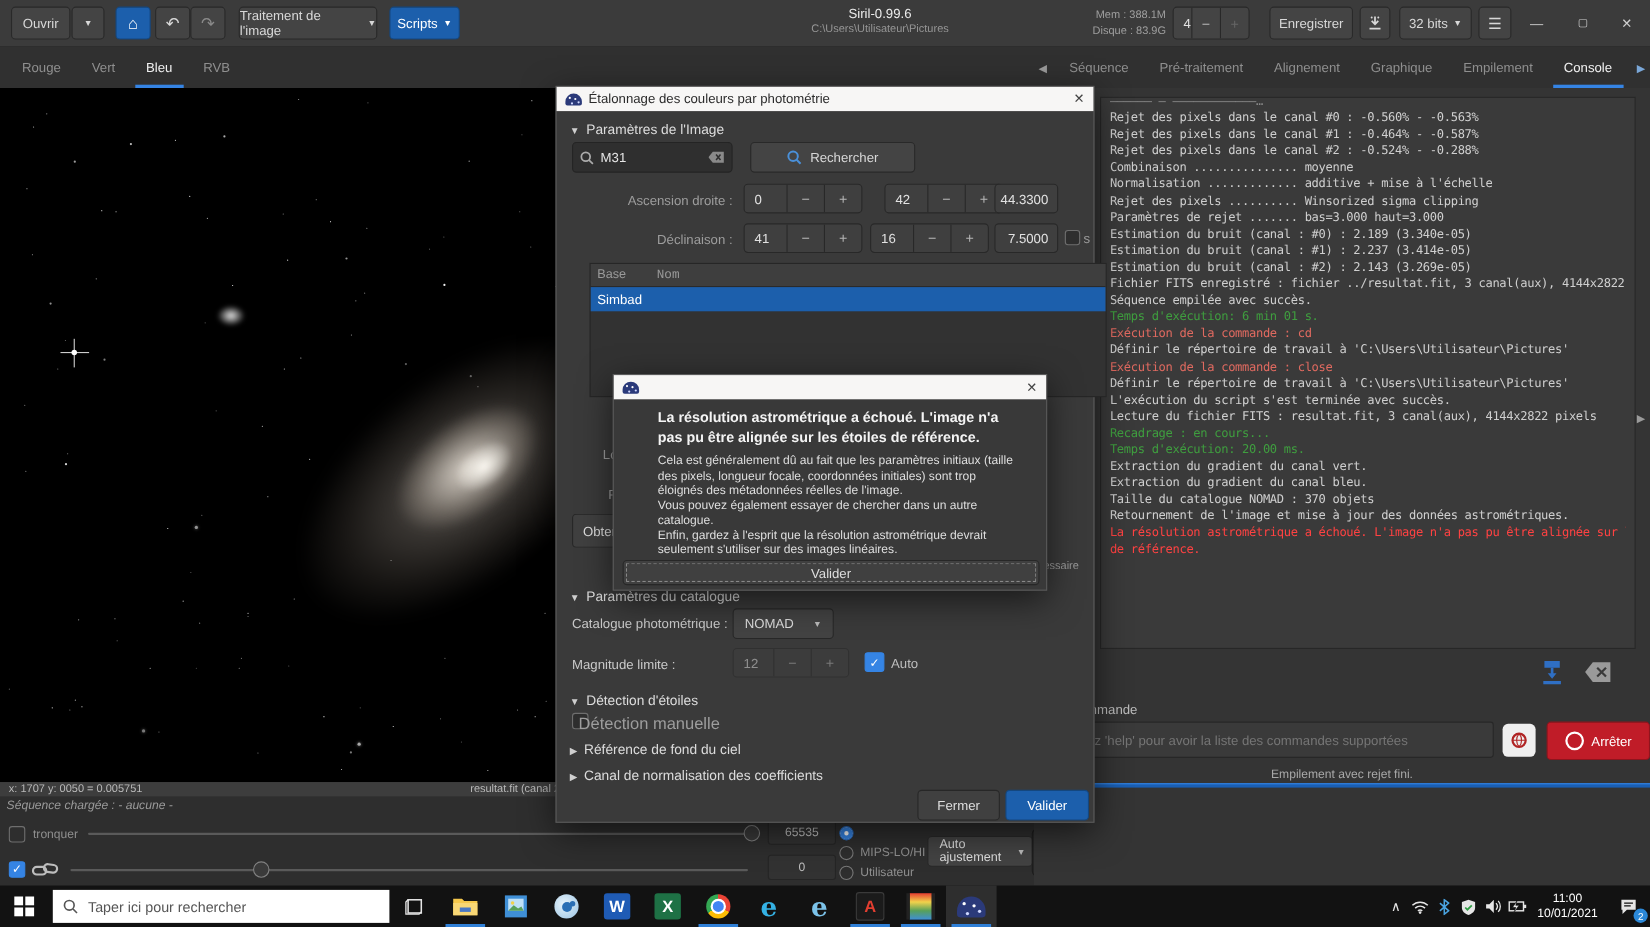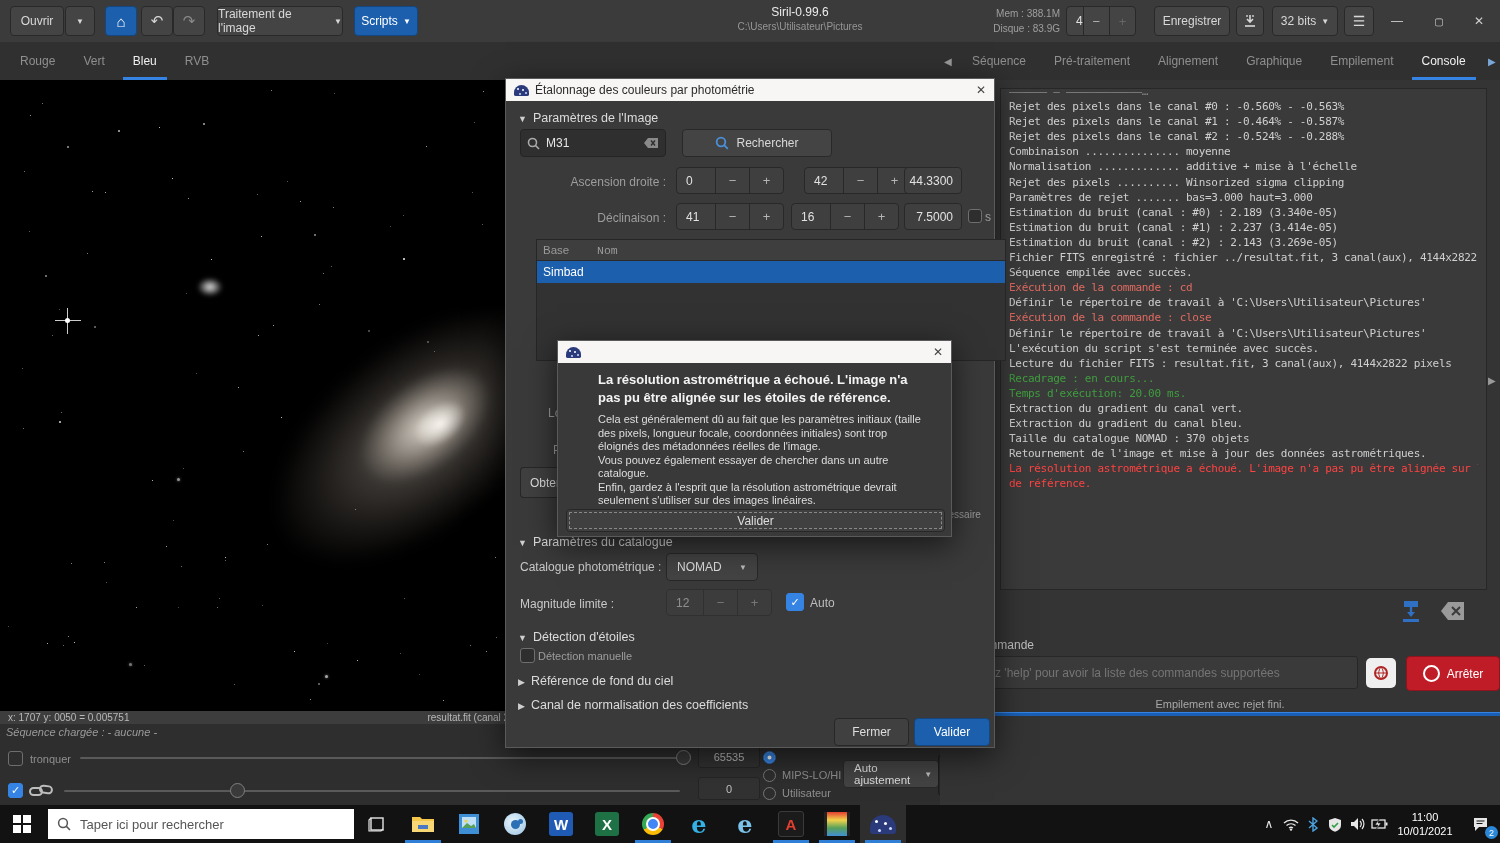--- a/index.html
+++ b/index.html
@@ -515,20 +515,21 @@
         <div class="ln n">Rejet des pixels dans le canal #2 : -0.524% - -0.288%</div>
         <div class="ln n">Combinaison ............... moyenne</div>
         <div class="ln n">Normalisation ............. additive + mise à l'échelle</div>
         <div class="ln n">Rejet des pixels .......... Winsorized sigma clipping</div>
         <div class="ln n">Paramètres de rejet ....... bas=3.000 haut=3.000</div>
         <div class="ln n">Estimation du bruit (canal : #0) : 2.189 (3.340e-05)</div>
         <div class="ln n">Estimation du bruit (canal : #1) : 2.237 (3.414e-05)</div>
         <div class="ln n">Estimation du bruit (canal : #2) : 2.143 (3.269e-05)</div>
         <div class="ln n">Fichier FITS enregistré : fichier ../resultat.fit, 3 canal(aux), 4144x2822 pixels</div>
         <div class="ln n">Séquence empilée avec succès.</div>
+        <div class="ln g">Temps d'exécution: 6 min 01 s.</div>
         <div class="ln s">Exécution de la commande : cd</div>
         <div class="ln n">Définir le répertoire de travail à 'C:\Users\Utilisateur\Pictures'</div>
         <div class="ln s">Exécution de la commande : close</div>
         <div class="ln n">Définir le répertoire de travail à 'C:\Users\Utilisateur\Pictures'</div>
         <div class="ln n">L'exécution du script s'est terminée avec succès.</div>
         <div class="ln n">Lecture du fichier FITS : resultat.fit, 3 canal(aux), 4144x2822 pixels</div>
         <div class="ln g">Recadrage : en cours...</div>
         <div class="ln g">Temps d'exécution: 20.00 ms.</div>
         <div class="ln n">Extraction du gradient du canal vert.</div>
         <div class="ln n">Extraction du gradient du canal bleu.</div>
@@ -654,21 +655,21 @@
         <div class="pm">−</div>
         <div class="pm">+</div>
     </div>
     <div class="abs chk on" style="left:280px;top:514px;width:18px;height:18px;">
         <span>✓</span>
       </div>
     <div class="abs dlg-label" style="left:304px;top:517px;color:#bdbdbd;">Auto</div>
 
     <div class="abs sect" style="left:12px;top:551px;"><span class="tri">▼</span><span>Détection d'étoiles</span></div>
     <div class="abs chk" style="left:14px;top:569px;"></div>
-    <div class="abs dlg-label" style="left:32px;top:571px;font-size:11px;">Détection manuelle</div>
+    <div class="abs dlg-label" style="left:20px;top:571px;font-size:15px;">Détection manuelle</div>
 
     <div class="abs sect" style="left:12px;top:595px;"><span class="tri">▶</span><span>Référence de fond du ciel</span></div>
     <div class="abs sect" style="left:12px;top:619px;"><span class="tri">▶</span><span>Canal de normalisation des coefficients</span></div>
 
     <div class="abs flat-btn" style="left:328px;top:639px;width:75px;height:28px;">
         <span>Fermer</span>
       </div>
     <div class="abs btn blue" style="left:408px;top:639px;width:76px;height:28px;">
         <span>Valider</span>
       </div>

